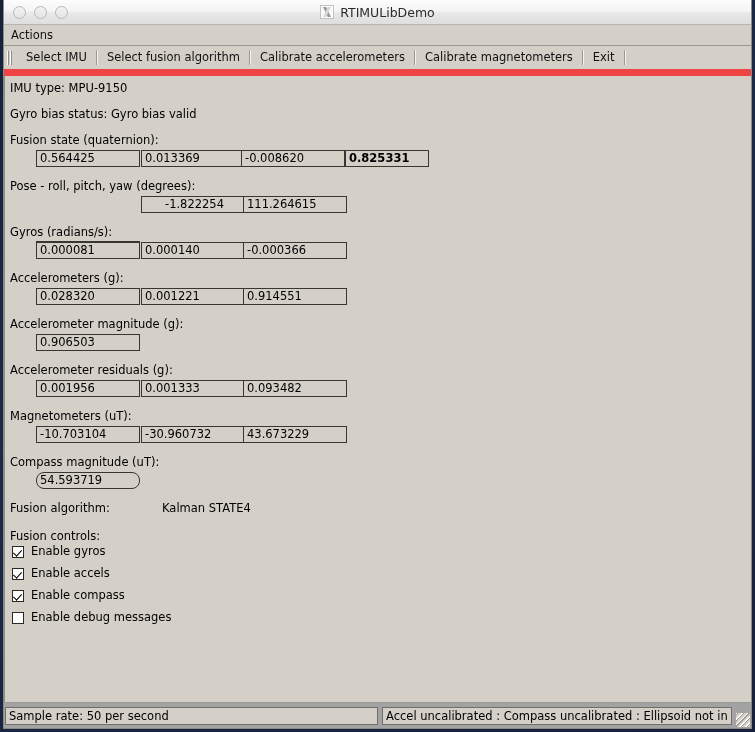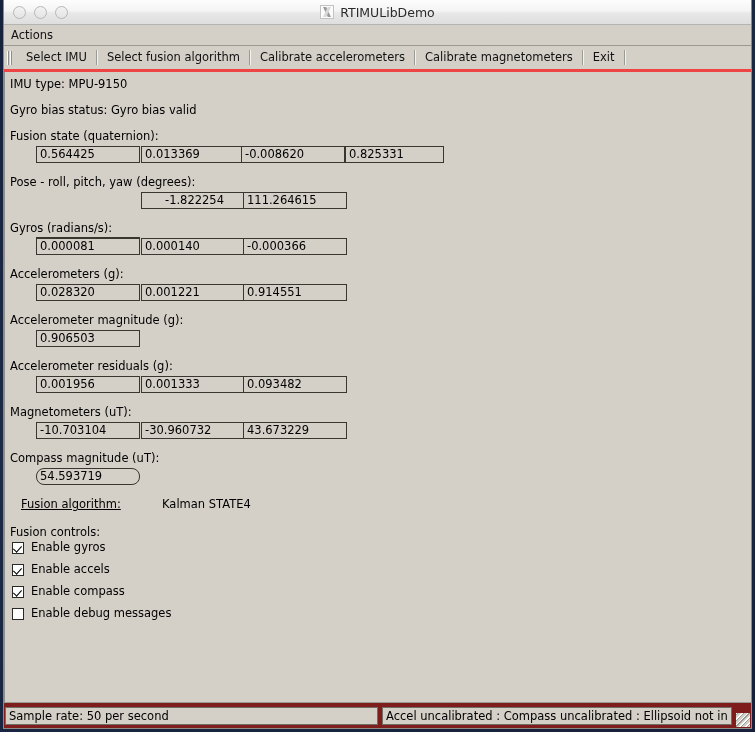--- a/index.html
+++ b/index.html
@@ -100,21 +100,21 @@
     color: #111;
     padding: 1px 6px 2px 7px;
     line-height: 14px;
   }
 
   
   #toolbar {
     flex: 0 0 23px;
     height: 23px;
     background: #d4d0c8;
-    border-bottom: 3px solid #ef4444;
+    border-bottom: 7px solid #ef4444;
     display: flex;
     align-items: center;
     position: relative;
   }
   .tb-grip {
     width: 7px;
     height: 15px;
     margin: 0 3px 0 3px;
     display: flex;
     gap: 1px;
@@ -201,21 +201,21 @@
   .cblabel {
     font-size: 11.5px;
     color: #000;
     line-height: 13px;
   }
 
   
   #statusbar {
     flex: 0 0 25px;
     height: 25px;
-    background: #7f1d1d;
+    background: #a3a3a3;
     border-top: 1px solid #9b9b95;
     display: flex;
     align-items: center;
     position: relative;
     padding: 0 0 0 1px;
   }
   .status-panel {
     height: 18px;
     box-sizing: border-box;
     border: 1px solid #6f6f68;
@@ -291,21 +291,21 @@
 
   <div id="main">
 
     <div class="lbl" style="left:5px; top:6px;">IMU type:  MPU-9150</div>
     <div class="lbl" style="left:5px; top:32px;">Gyro bias status:  Gyro bias valid</div>
 
     <div class="lbl" style="left:5px; top:58px;">Fusion state (quaternion):</div>
     <div class="field" style="left:31px;  top:74px; width:104px;">0.564425</div>
     <div class="field" style="left:136px; top:74px; width:104px;">0.013369</div>
     <div class="field" style="left:236px; top:74px; width:104px;">-0.008620</div>
-    <div class="field" style="left:340px; top:74px; width:99px;">0.825331</div>
+    <div class="field" style="left:340px; top:74px; width:84px;font-weight:bold;">0.825331</div>
 
     <div class="lbl" style="left:5px; top:104px;">Pose - roll, pitch, yaw (degrees):</div>
     <div class="field" style="left:31px;  top:132px; width:104px;margin-top:33px;">0.049471</div>
     <div class="field" style="left:136px; top:120px; width:104px;text-align:center;">-1.822254</div>
     <div class="field" style="left:238px; top:120px; width:104px;">111.264615</div>
 
     <div class="lbl" style="left:5px; top:150px;">Gyros (radians/s):</div>
     <div class="field" style="left:31px;  top:166px; width:104px;">0.000081</div>
     <div class="field" style="left:136px; top:166px; width:104px;">0.000140</div>
     <div class="field" style="left:238px; top:166px; width:104px;">-0.000366</div>
@@ -324,21 +324,21 @@
     <div class="field" style="left:238px; top:304px; width:104px;">0.093482</div>
 
     <div class="lbl" style="left:5px; top:334px;">Magnetometers (uT):</div>
     <div class="field" style="left:31px;  top:350px; width:104px;">-10.703104</div>
     <div class="field" style="left:136px; top:350px; width:104px;">-30.960732</div>
     <div class="field" style="left:238px; top:350px; width:104px;">43.673229</div>
 
     <div class="lbl" style="left:5px; top:380px;">Compass magnitude (uT):</div>
     <div class="field" style="left:31px; top:396px; width:104px;border-radius:8px;">54.593719</div>
 
-    <div class="lbl" style="left:16px; top:426px;text-decoration:underline;">Fusion algorithm:</div>
+    <div class="lbl" style="left:5px; top:426px;">Fusion algorithm:</div>
     <div class="lbl" style="left:157px; top:426px;">Kalman STATE4</div>
 
     <div class="lbl" style="left:5px; top:454px;">Fusion controls:</div>
 
     <div class="cbrow" style="top:469px;">
       <span class="cbox checked"></span>
       <span class="cblabel">Enable gyros</span>
     </div>
     <div class="cbrow" style="top:491px;">
       <span class="cbox checked"></span>

